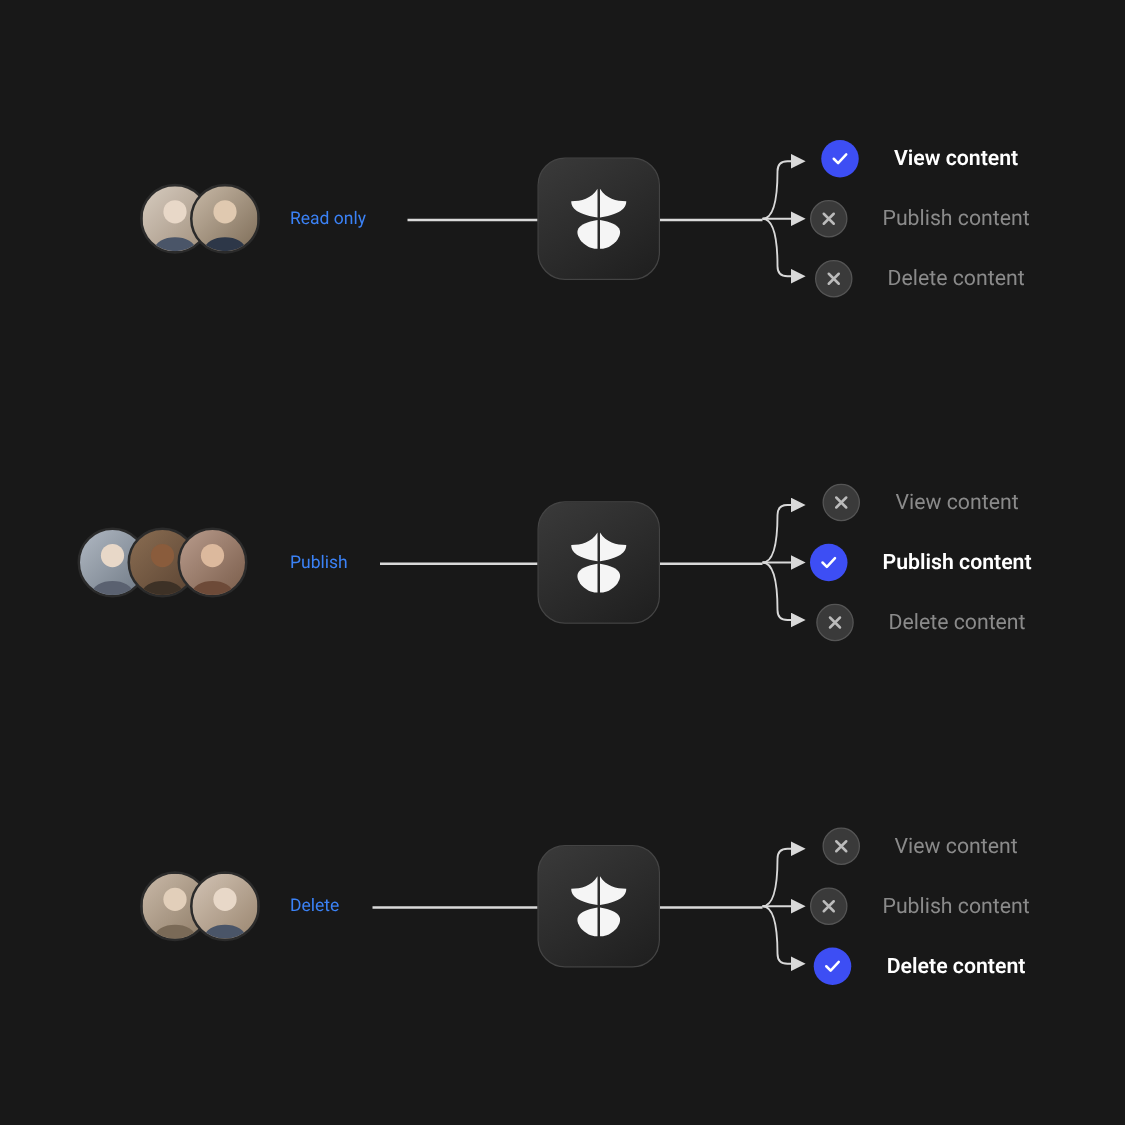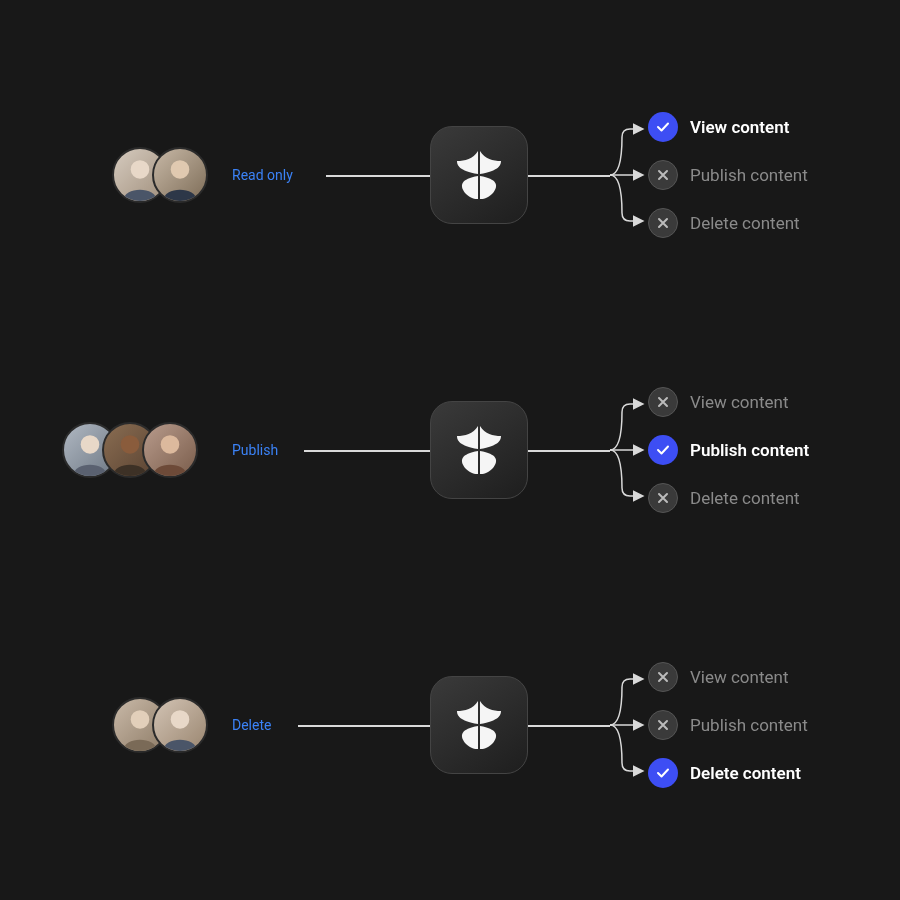--- a/index.html
+++ b/index.html
@@ -20,21 +20,21 @@
   .line-left { position: absolute; top: 50%; height: 1.5px; background: #d9d9d9; }
   .line-right { position: absolute; top: 50%; height: 1.5px; background: #d9d9d9; }
 
   .shield-box { position: absolute; left: 430px; top: 50%; transform: translateY(-50%); width: 98px; height: 98px; border-radius: 22px; background: linear-gradient(145deg,#3a3a3a,#1e1e1e); border: 1px solid #444; display: flex; align-items: center; justify-content: center; }
   .shield-box svg { width: 56px; height: 56px; }
 
   .branch { position: absolute; left: 610px; top: 50%; width: 36px; height: 120px; transform: translateY(-50%); }
   .branch svg { width: 100%; height: 100%; overflow: visible; }
 
   .perms { position: absolute; left: 648px; top: 50%; transform: translateY(-50%); display: flex; flex-direction: column; gap: 18px; }
-  .perm { display: flex; align-items: center; gap: 12px; }
+  .perm { display: flex; align-items: center; gap: 28px; justify-content: center; }
   .status { width: 30px; height: 30px; border-radius: 50%; display: flex; align-items: center; justify-content: center; flex-shrink: 0; }
   .status.allowed { background: #3d4ef4; }
   .status.denied { background: #3a3a3a; border: 1px solid #555; }
   .status svg { width: 14px; height: 14px; }
   .perm-label { font-size: 17px; }
   .perm-label.allowed { color: #ffffff; font-weight: 600; }
   .perm-label.denied { color: #8a8a8a; }
 
   
   .bg1 { background: linear-gradient(135deg,#d6cbbf,#a08f7c); }

